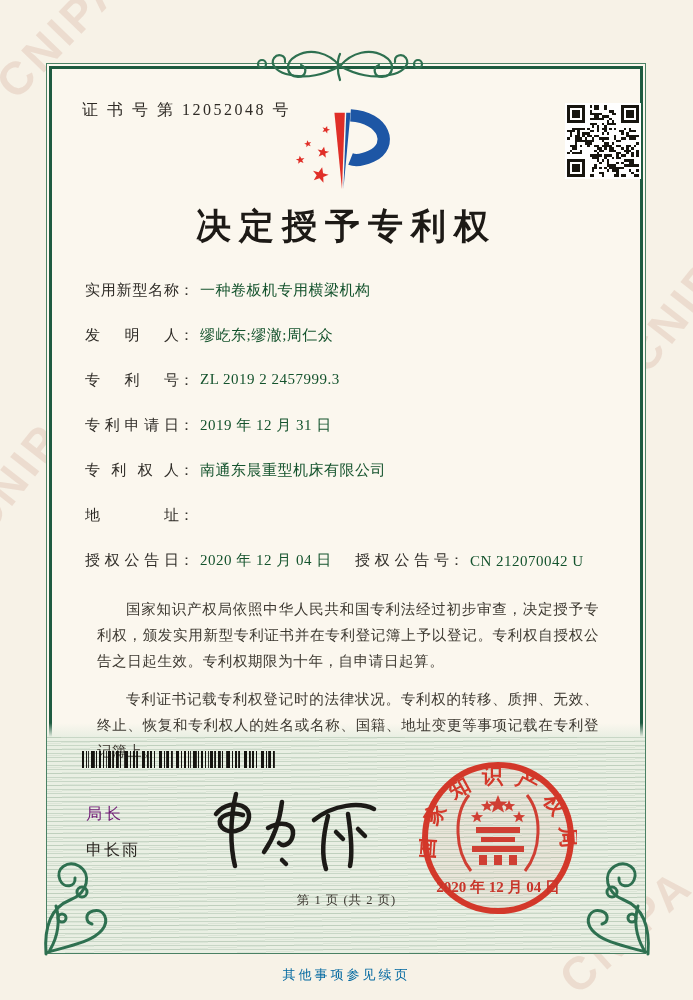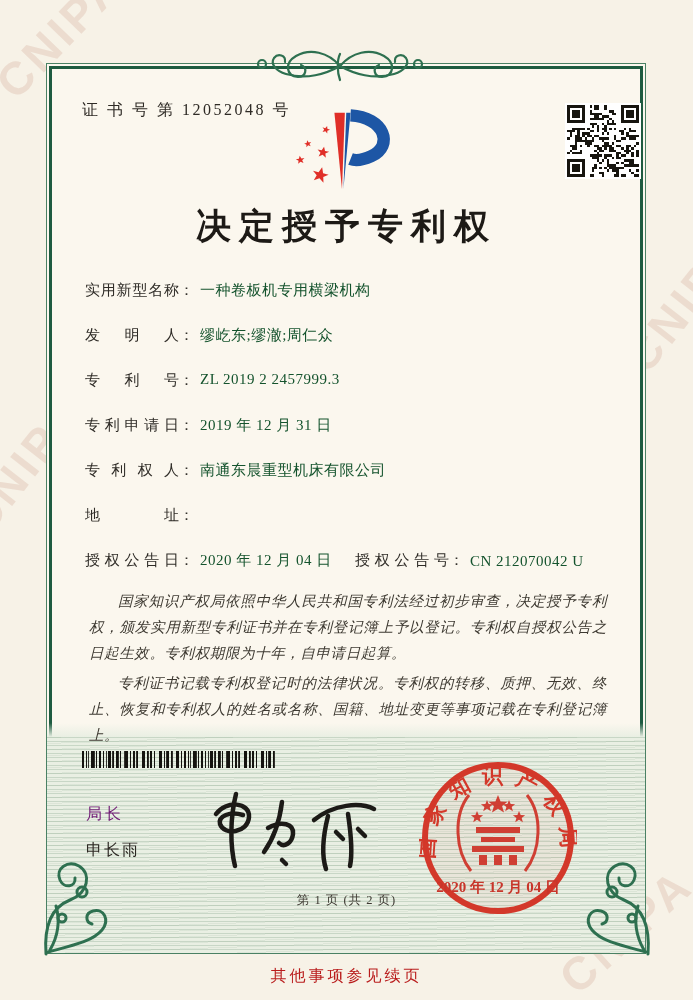--- a/index.html
+++ b/index.html
@@ -56,39 +56,39 @@
   .row .colon{flex:none;}
   .row .val{margin-left:6px;letter-spacing:0.5px;color:#14532d;}
   .row .pair{display:flex;flex:none;align-items:flex-end;}
   .row .pair.first{width:270px;}
   
   .body-text{
     position:absolute;left:85px;right:82px;top:584px;z-index:3;
     font-size:14.5px;line-height:26px;color:#3d3931;text-align:justify;
     letter-spacing:0.6px;
   }
-  .body-text p{margin:4px;text-indent:2em;font-style:italic;}
+  .body-text p{margin:12px;text-indent:2em;}
   
   .barcode{
     position:absolute;left:82px;top:751px;width:196px;height:17px;z-index:3;
     background-image:
       repeating-linear-gradient(90deg,#15130f 0 2px,transparent 2px 4px,#15130f 4px 5px,transparent 5px 9px,#15130f 9px 12px,transparent 12px 14px,#15130f 14px 15px,transparent 15px 17px),
       repeating-linear-gradient(90deg,rgba(21,19,15,0.85) 0 1px,transparent 1px 6px);
   }
   .director-label{position:absolute;left:86px;top:804px;font-size:16px;letter-spacing:3px;color:#701a75;z-index:3;}
   .director-name{position:absolute;left:86px;top:840px;font-size:16px;letter-spacing:2px;color:#2b2722;z-index:3;}
   .signature{position:absolute;left:198px;top:776px;z-index:3;}
   .seal{position:absolute;left:419px;top:759px;z-index:4;}
   .page-no{
     position:absolute;left:0;width:100%;top:892px;text-align:center;
     font-size:12.5px;color:#3c3831;letter-spacing:1px;z-index:3;
   }
   .continuation{
     position:absolute;left:0;width:100%;top:966px;text-align:center;
-    font-size:16px;color:#b91c1c;letter-spacing:3px;z-index:3;
+    font-size:13px;color:#0369a1;letter-spacing:3px;z-index:3;
   }
   
   .orn{position:absolute;z-index:5;pointer-events:none;}
   .orn-top{left:240px;top:44px;}
   .orn-bl{left:38px;top:848px;}
   .orn-br{left:556px;top:848px;transform:scaleX(-1);}
 </style>
 </head>
 <body>
 

